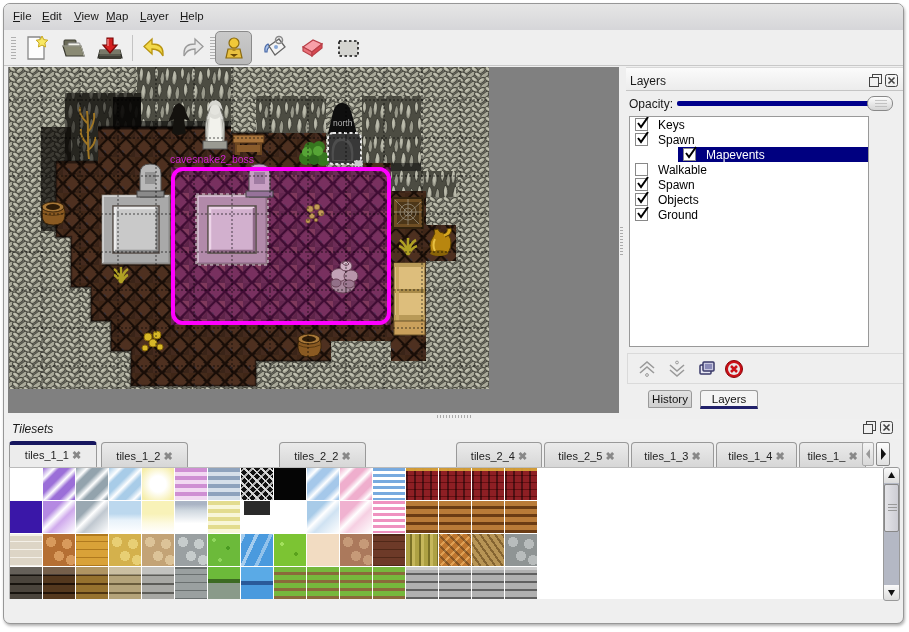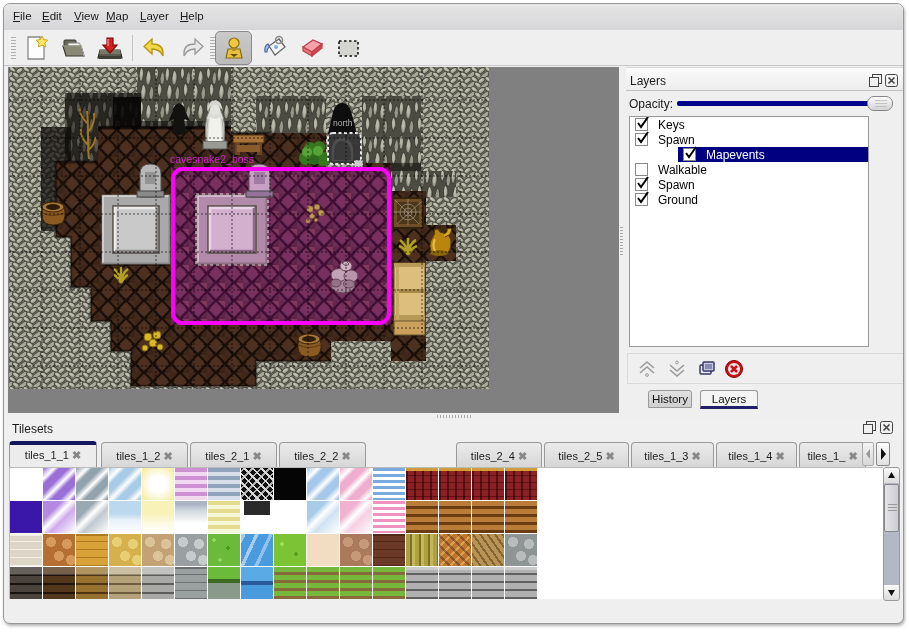--- a/index.html
+++ b/index.html
@@ -66,21 +66,21 @@
   border:1px solid #dadada; background:#efefef; }
 #rtabs { position:absolute; left:0; top:322px; width:280px; height:24px;margin-left:23px; }
 .rtab { position:absolute; top:1px; height:18px; font-size:11.5px; color:#111;
   border:1px solid #999; border-radius:3px 3px 0 0; text-align:center; }
 .rtab.inactive { background:linear-gradient(#e2e2e2,#cfcfcf); }
 .rtab.active { background:#f4f4f4; border-bottom:3px solid #20206a; height:19px; }
 
 #tpanel { position:absolute; left:0; top:415px; width:901px; height:183px; background:#efefef; }
 #tp-title { position:absolute; left:0; top:0; width:901px; height:20px; background:#f0f0f0;
   font-size:12px; color:#1a1a1a; }
-#tp-title .t { position:absolute; left:8px; top:3px; }
+#tp-title .t { position:absolute; left:8px; top:3px;font-style:italic; }
 #ttabs { position:absolute; left:0; top:20px; width:901px; height:31px; }
 .ttab { position:absolute; top:3px; height:28px; font-size:11px; color:#222;
   background:linear-gradient(#ebebeb,#d4d4d4); border:1px solid #999; border-bottom:none;
   border-radius:4px 4px 0 0; padding-top:7px; text-align:center; }
 .ttab.active { background:#ececec; border-top:4px solid #16165e; padding-top:4px; top:2px; height:30px;}
 .ttab .x { color:#888; font-weight:bold; font-size:11px; }
 #tilegrid { position:absolute; left:5px; top:48px; width:874px; height:132px; background:#fff;
   border-left:1px solid #bbb; border-top:1px solid #bbb; }
 .tile { position:absolute; width:32px; height:32px; }
 
@@ -448,20 +448,28 @@
             </svg>
           </span>
           <span class="txt">Spawn</span>
         </div>
 <div class="lrow">
           <span class="cbx">
             <svg width="16" height="18" viewBox="0 0 16 18">
               <path d="M3,8 L6,12 L13,2" stroke="#000" stroke-width="2" fill="none"></path>
             </svg>
           </span>
+          <span class="txt">Objects</span>
+        </div>
+<div class="lrow">
+          <span class="cbx">
+            <svg width="16" height="18" viewBox="0 0 16 18">
+              <path d="M3,8 L6,12 L13,2" stroke="#000" stroke-width="2" fill="none"></path>
+            </svg>
+          </span>
           <span class="txt">Ground</span>
         </div>
       </div>
     <div id="lbtns">
         <div style="position:absolute;left:9px;top:5px;width:20px;height:20px;"><svg width="20" height="20">
             <g fill="none" stroke="#9a9a9a" stroke-width="1.6">
               <path d="M3,9 L10,3 L17,9"></path>
               <path d="M3,14 L10,8 L17,14"></path>
             </g>
             <circle cx="10" cy="16" r="1.4" fill="none" stroke="#9a9a9a"></circle>
@@ -497,21 +505,20 @@
             <rect x="0.5" y="3.5" width="9" height="9" fill="#f0f0f0" stroke="#444"></rect>
           </svg></div>
       <div class="wbtn" style="right:12px;top:2px"><svg width="13" height="13">
             <rect x="0.5" y="0.5" width="12" height="12" rx="2" fill="none" stroke="#444"></rect>
             <path d="M3.5,3.5 L9.5,9.5 M9.5,3.5 L3.5,9.5" stroke="#444" stroke-width="1.6"></path>
           </svg></div>
     </div>
     <div id="ttabs">
         <div class="ttab active" style="left:5px;width:88px;"><span class="tt">tiles_1_1</span> <span class="x">✖</span></div>
 <div class="ttab" style="left:97px;width:87px;"><span class="tt">tiles_1_2</span> <span class="x">✖</span></div>
-<div class="ttab" style="left:186px;width:87px;"><span class="tt">tiles_2_1</span> <span class="x">✖</span></div>
 <div class="ttab" style="left:275px;width:87px;"><span class="tt">tiles_2_2</span> <span class="x">✖</span></div>
 <div class="ttab" style="left:452px;width:86px;"><span class="tt">tiles_2_4</span> <span class="x">✖</span></div>
 <div class="ttab" style="left:540px;width:85px;"><span class="tt">tiles_2_5</span> <span class="x">✖</span></div>
 <div class="ttab" style="left:627px;width:83px;"><span class="tt">tiles_1_3</span> <span class="x">✖</span></div>
 <div class="ttab" style="left:712px;width:81px;"><span class="tt">tiles_1_4</span> <span class="x">✖</span></div>
 <div class="ttab" style="left:795px;width:67px;"><span class="tt">tiles_1_</span> <span class="x">✖</span></div>
 <div style="position:absolute;left:858px;top:3px;width:12px;height:24px;background:linear-gradient(#f4f4f4,#d8d8d8);border:1px solid #aaa;border-radius:2px;"><svg width="10" height="22">
             <path d="M7,6 L3,11 L7,16 Z" fill="#999"></path>
           </svg></div>
 <div style="position:absolute;left:872px;top:3px;width:14px;height:24px;background:linear-gradient(#fdfdfd,#e0e0e0);border:1px solid #888;border-radius:2px;"><svg width="12" height="22">

